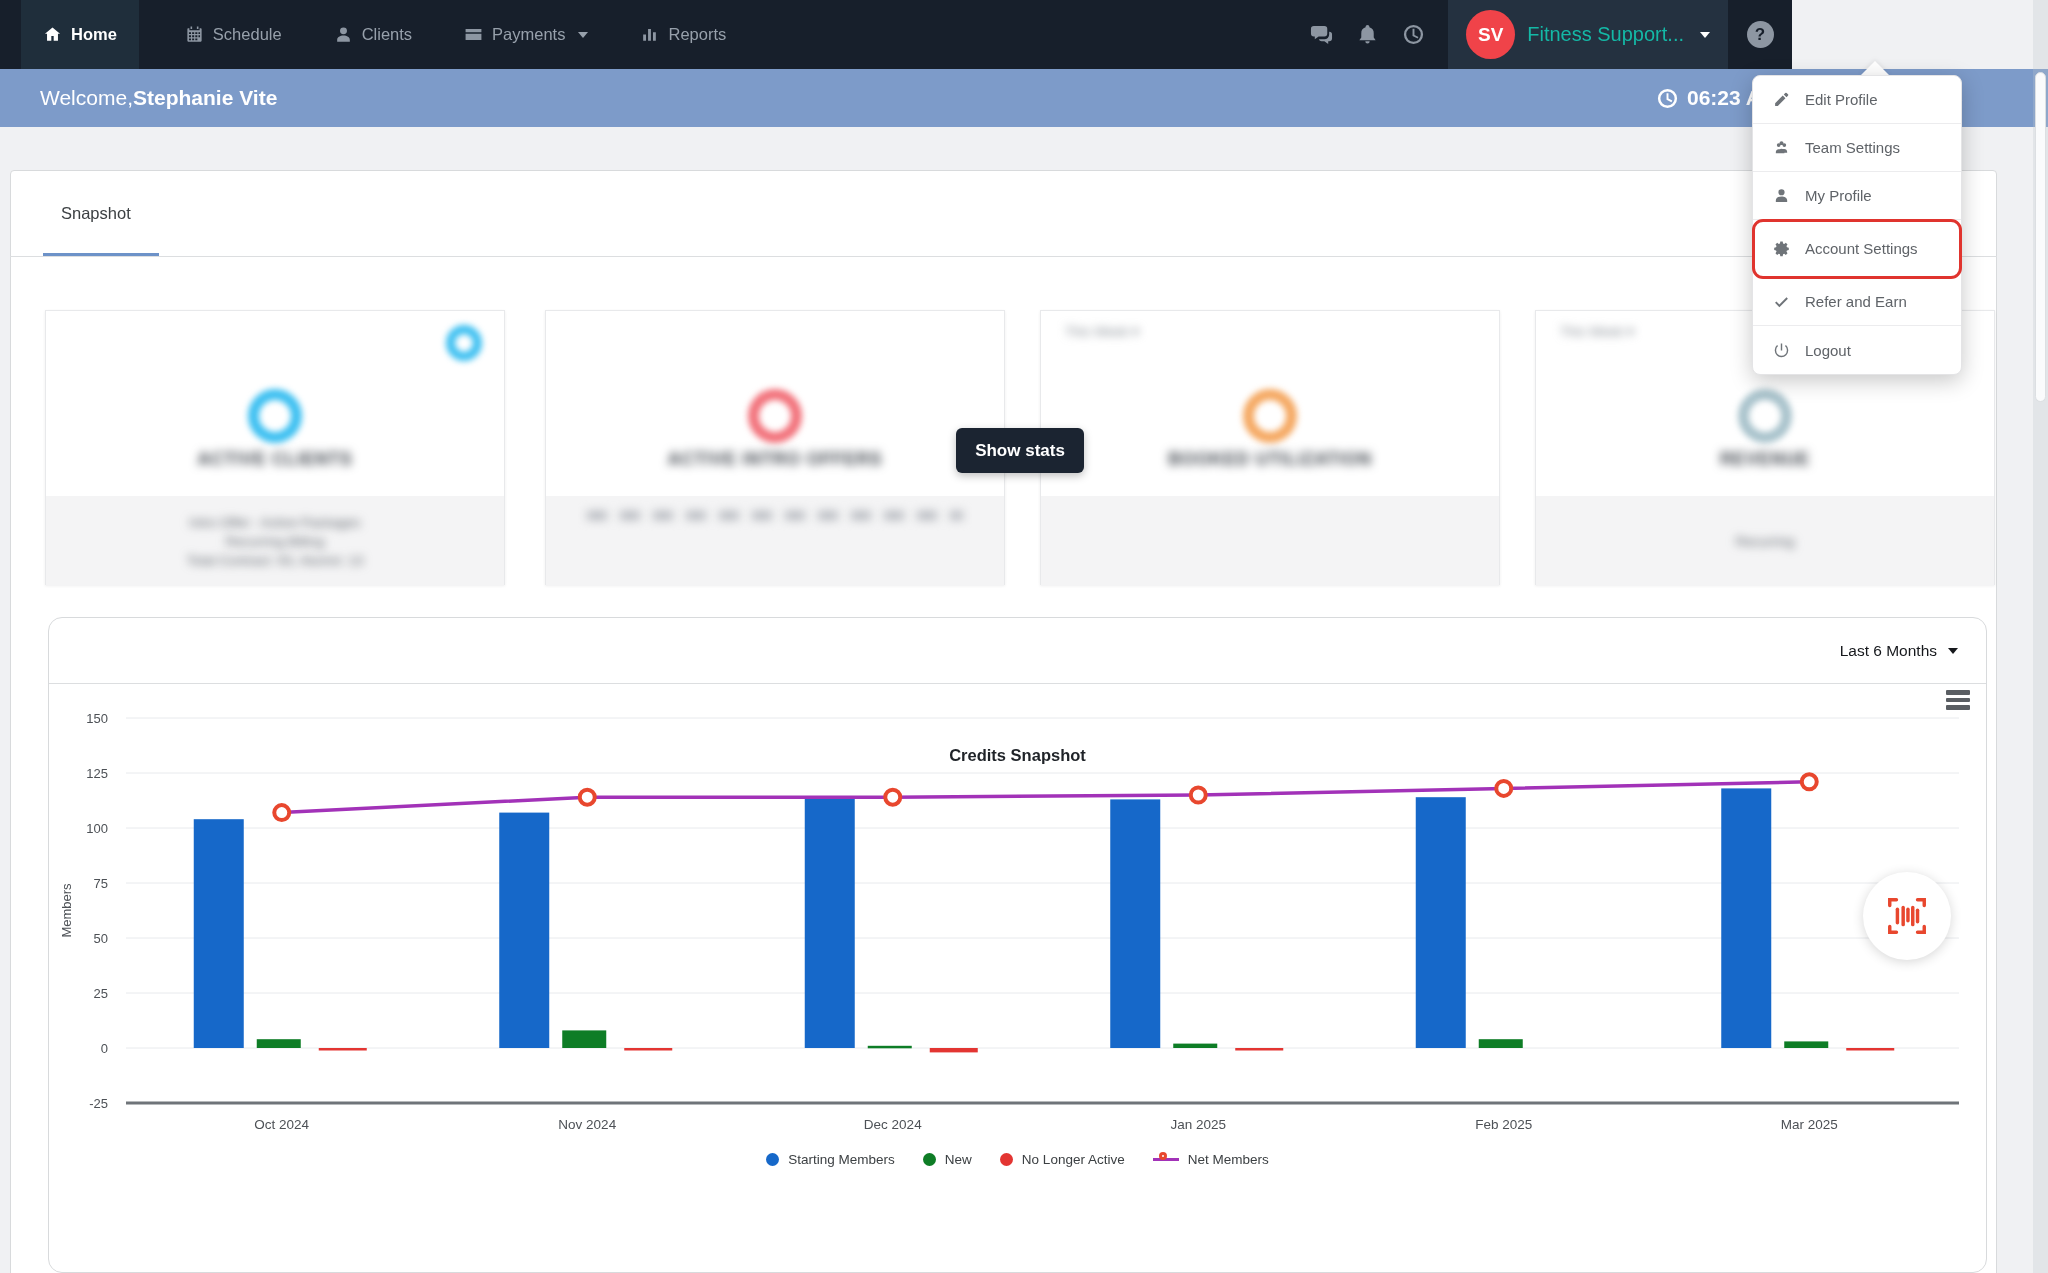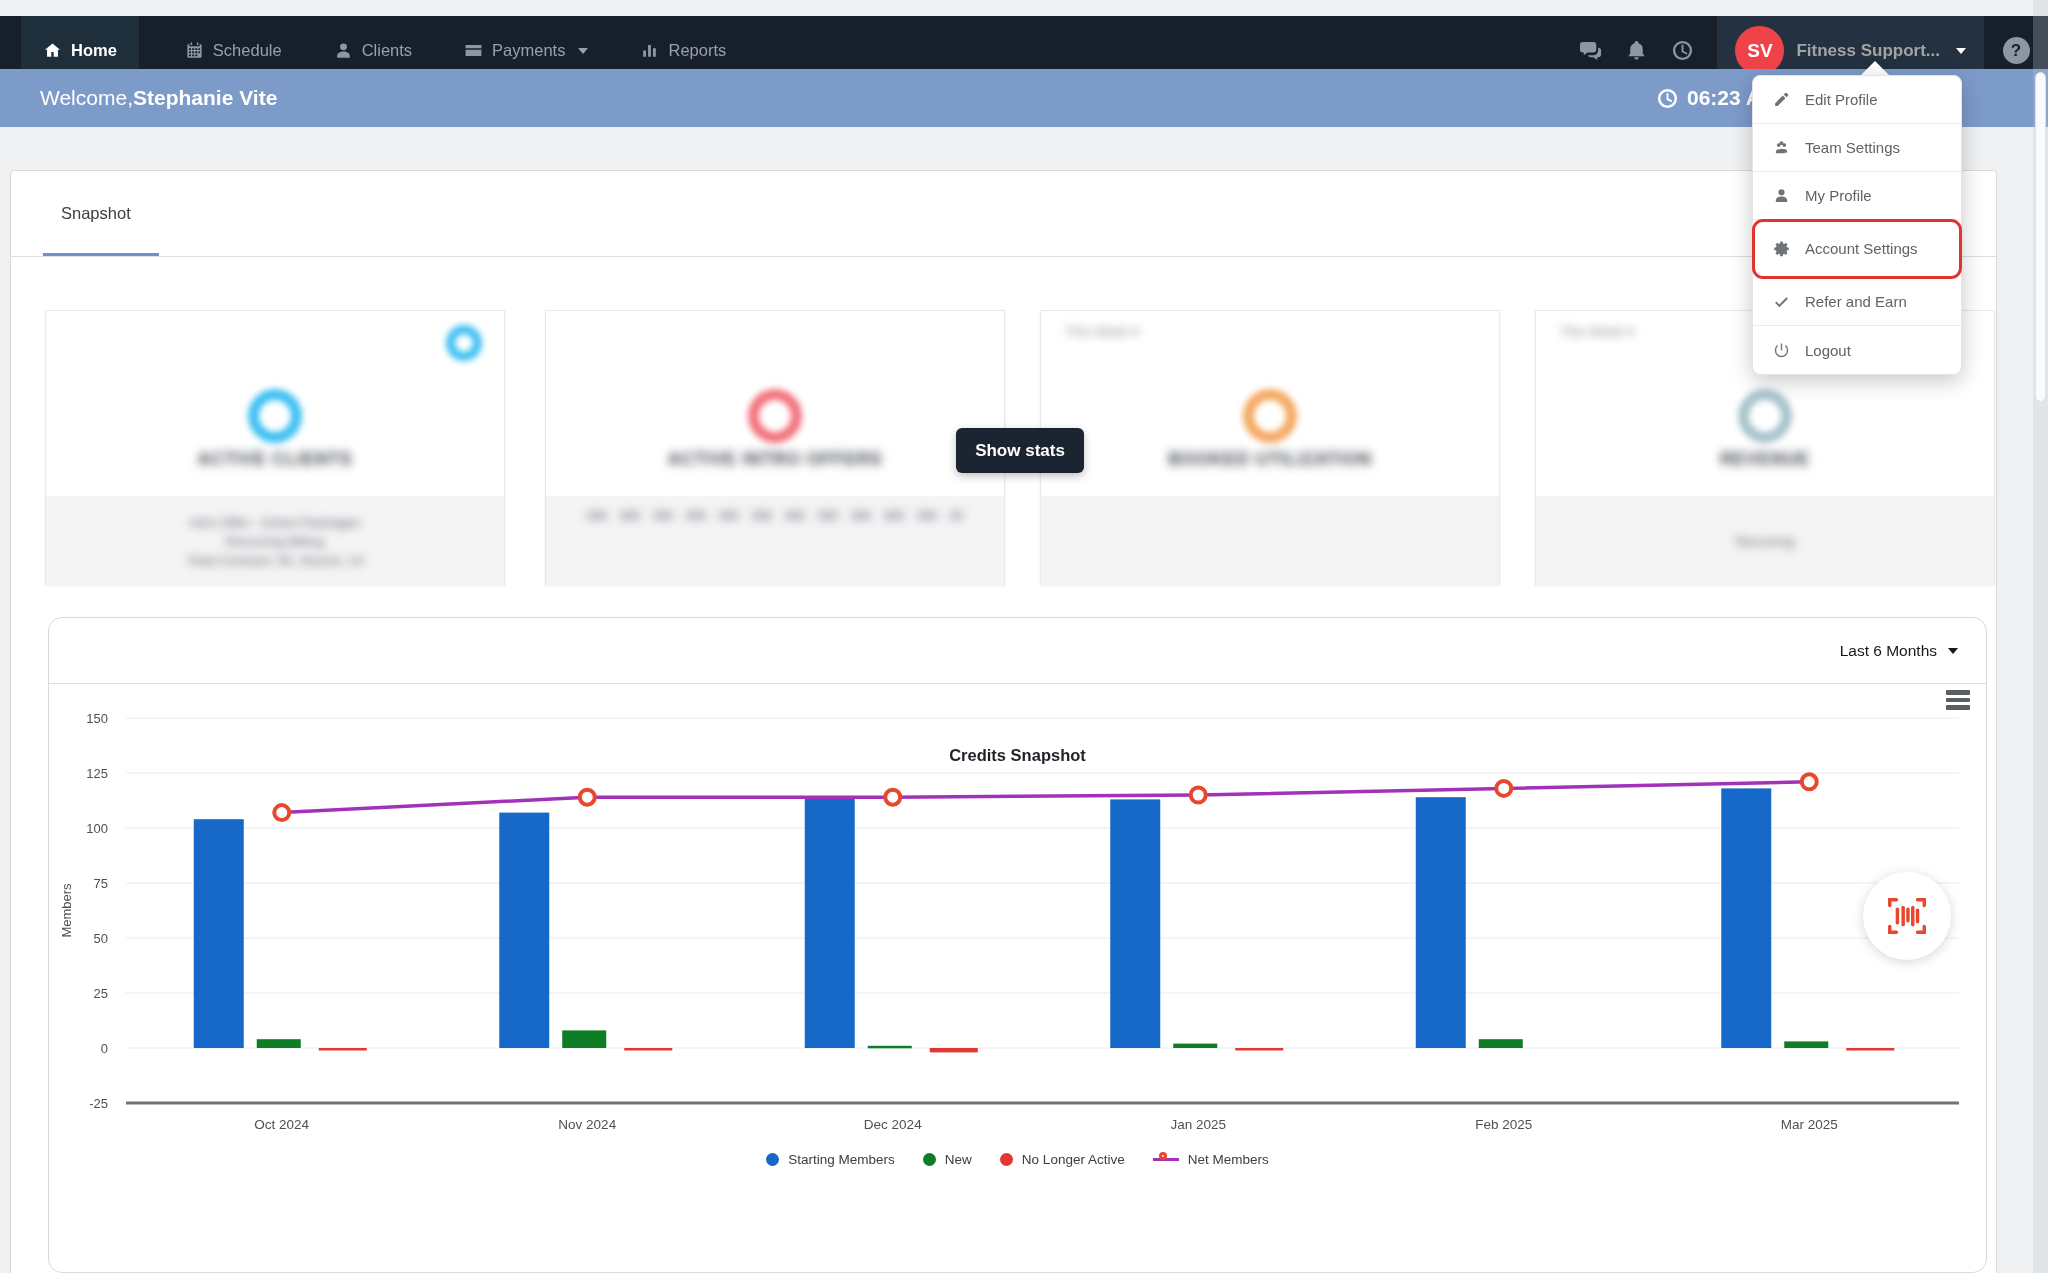--- a/index.html
+++ b/index.html
@@ -1,32 +1,32 @@
 <!DOCTYPE html>
 <html><head>
 <meta charset="utf-8">
 <style>
   html,body{margin:0;padding:0;background:#555;}
   *{box-sizing:border-box;font-family:"Liberation Sans","DejaVu Sans",sans-serif;}
   #stage{position:relative;width:2048px;height:1273px;background:#f0f1f3;overflow:hidden;margin:0 auto;}
 
   
-  #topnav{position:absolute;left:0;top:0;width:2048px;height:69px;background:#171f2b;display:flex;align-items:flex-start;margin-top:16px;}
+  #topnav{position:absolute;left:0;top:0;width:1792px;height:69px;background:#171f2b;display:flex;align-items:flex-start;}
   .nav-item{display:flex;align-items:center;gap:9px;color:#97a0ab;font-size:16.5px;height:69px;padding:0 6px;cursor:pointer;}
   .nav-item svg{width:19px;height:19px;fill:#8d96a2;}
   .nav-item.active{background:#1f2e3b;color:#ffffff;font-weight:bold;padding:0 22px;}
   .nav-item.active svg{fill:#ffffff;}
   .nav-left{display:flex;align-items:center;gap:40px;margin-left:21px;}
   .caret{display:inline-block;width:0;height:0;border-left:5px solid transparent;border-right:5px solid transparent;border-top:6px solid currentColor;margin-left:4px;}
   .nav-right{position:absolute;right:0;top:0;height:69px;display:flex;align-items:center;}
   .nav-icon-btn{width:46px;height:69px;display:flex;align-items:center;justify-content:center;cursor:pointer;}
   .nav-icon-btn svg{width:23px;height:23px;fill:#8d96a2;}
   #profile-chip{display:flex;align-items:center;gap:12px;height:69px;padding:0 18px;background:#243140;cursor:pointer;margin-left:12px;}
   #avatar{width:49px;height:49px;border-radius:50%;background:#f04349;color:#fff;font-weight:bold;font-size:19px;display:flex;align-items:center;justify-content:center;}
-  #profile-name{color:#a3a3a3;font-size:17px;font-weight:bold;}
+  #profile-name{color:#14b8a6;font-size:20px;font-weight:normal;}
   #profile-chip .caret{color:#fff;}
   #help-btn{width:64px;height:69px;display:flex;align-items:center;justify-content:center;cursor:pointer;}
   #help-circle{width:27px;height:27px;border-radius:50%;background:#8d96a2;color:#171f2b;font-weight:bold;font-size:17px;display:flex;align-items:center;justify-content:center;}
 
   
   #welcome-bar{position:absolute;left:0;top:69px;width:2048px;height:58px;background:#7d9bc9;color:#fff;}
   #welcome-text{position:absolute;left:40px;top:0;height:58px;display:flex;align-items:center;font-size:21px;}
   #welcome-text b{margin-left:0;}
   #time-left{position:absolute;left:1656px;top:0;height:58px;display:flex;align-items:center;gap:8px;font-size:21px;font-weight:bold;}
   #time-left svg{width:23px;height:23px;fill:#fff;}

